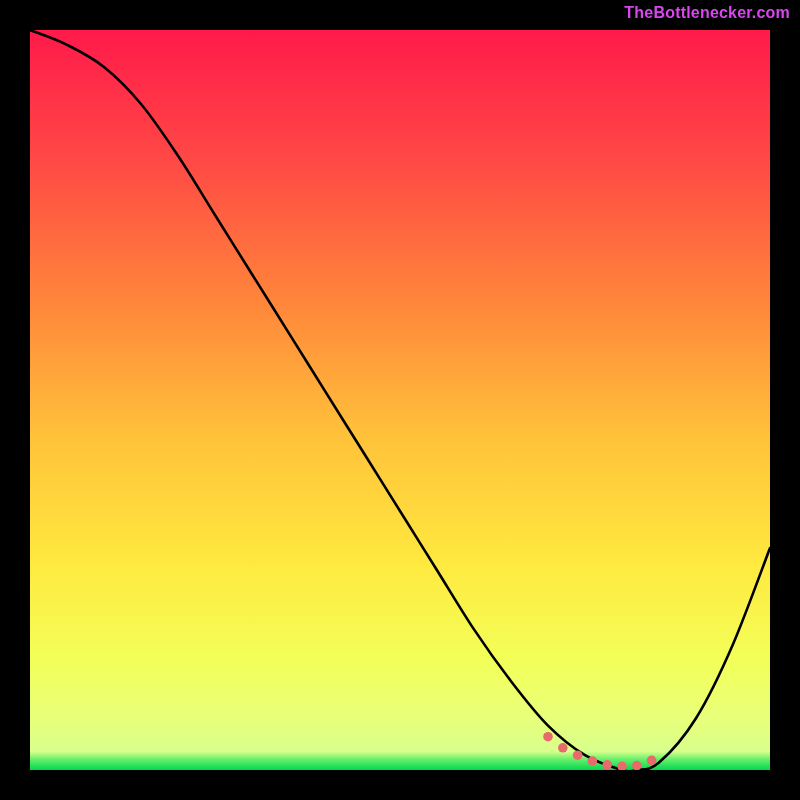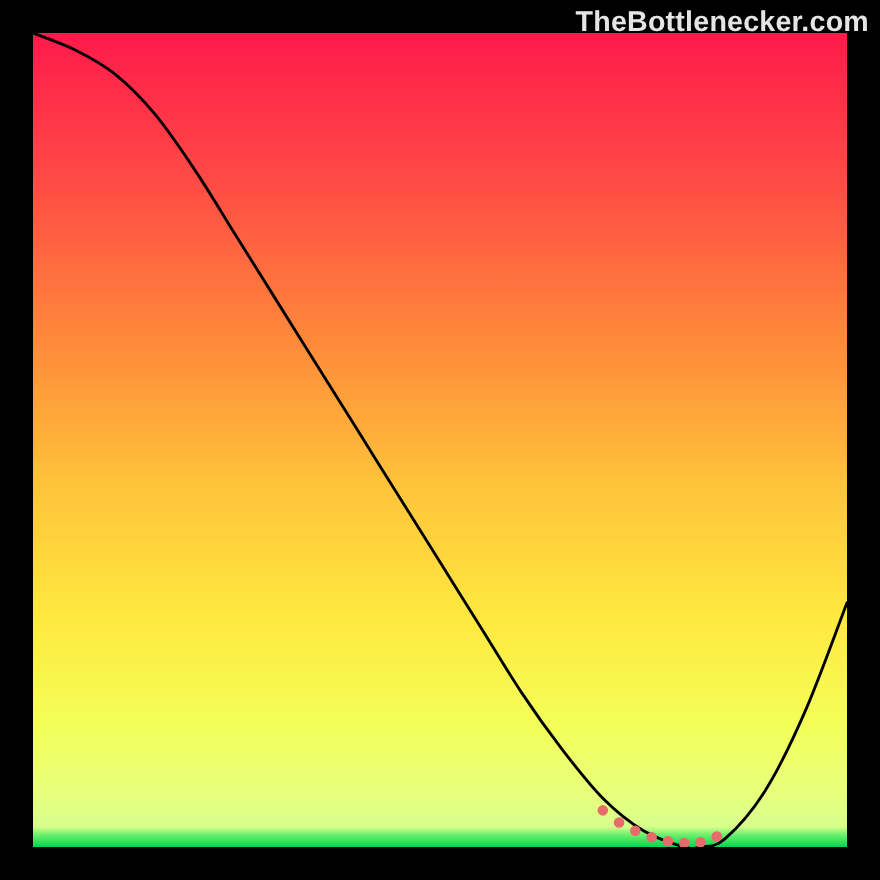--- a/index.html
+++ b/index.html
@@ -14,22 +14,22 @@
   .frame {
     position: relative;
     width: 800px;
     height: 800px;
     background: #000;
   }
   .watermark {
     position: absolute;
     top: 4px;
     right: 10px;
-    color: #e5e5e5;
-    font-size: 26px;
+    color: #d946ef;
+    font-size: 16px;
     font-weight: bold;
     z-index: 5;
     letter-spacing: 0.2px;
   }
   .plot {
     position: absolute;
     left: 30px;
     top: 30px;
     width: 740px;
     height: 740px;

